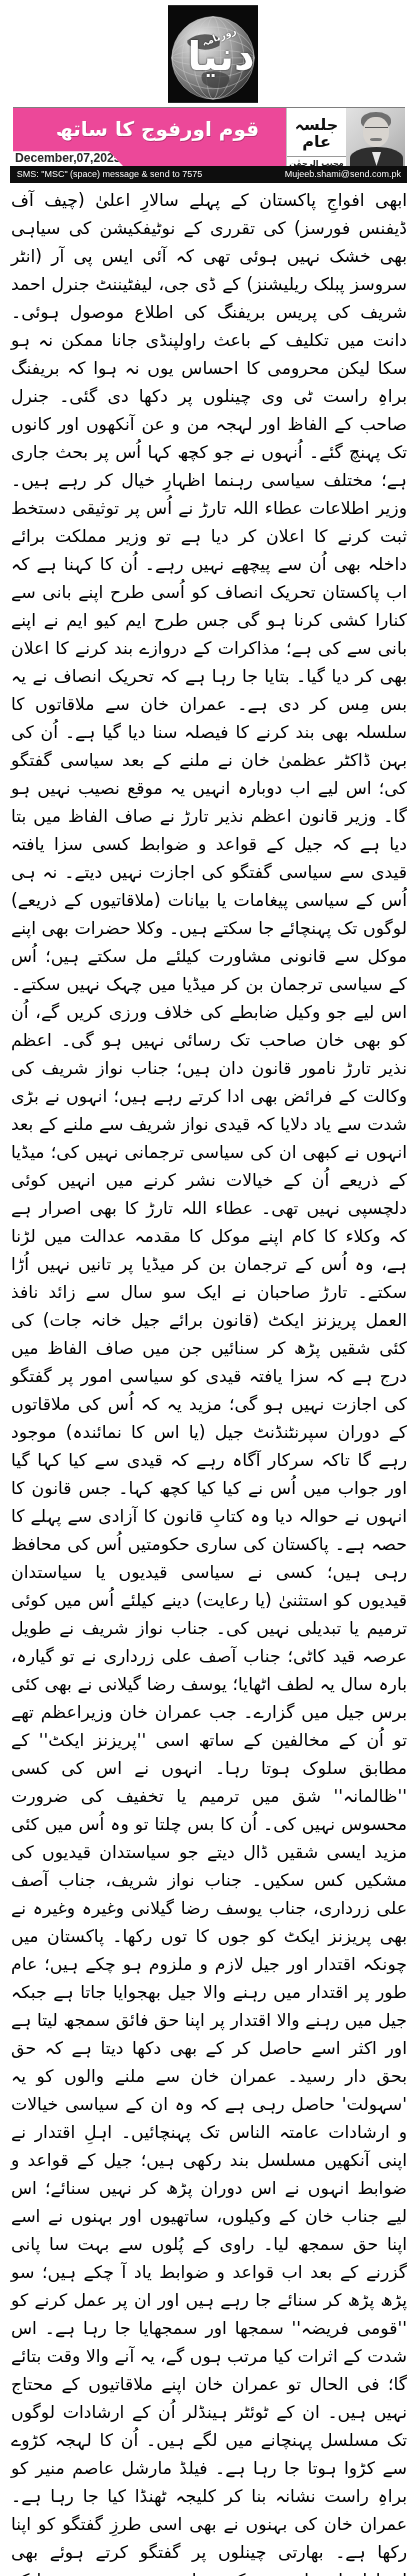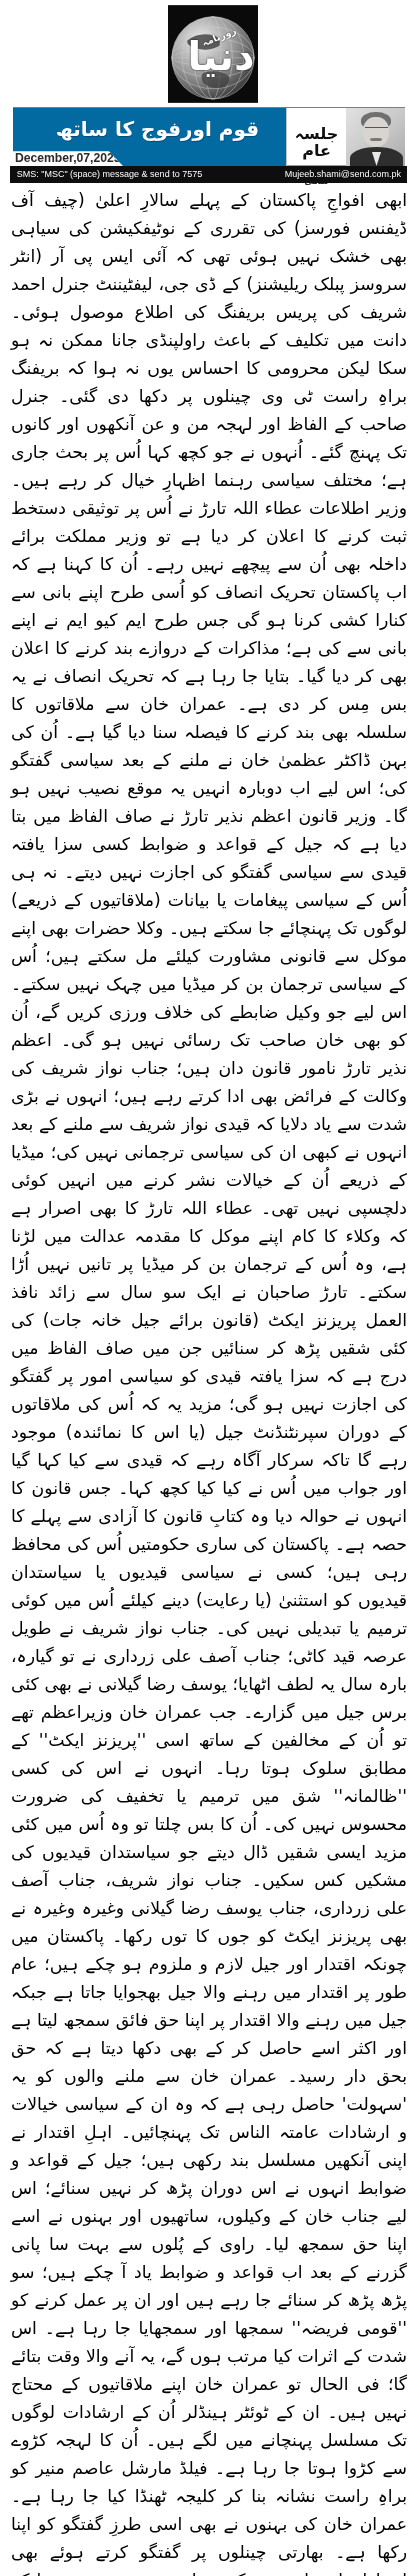--- a/index.html
+++ b/index.html
@@ -9,33 +9,33 @@
   
   .masthead{position:absolute;top:5.1px;left:168px;width:90px;height:98px;}
   .masthead svg{display:block;}
   .paper-type{position:absolute;top:26px;left:33px;color:#ffffff;font-size:9.6px;font-weight:bold;
               transform:rotate(-22deg);letter-spacing:0.6px;text-shadow:0 0 1.3px #000;}
   .paper-name{position:absolute;top:31px;left:0;width:106px;text-align:center;color:#ffffff;
               font-size:40px;font-weight:bold;line-height:1;text-shadow:0 0 1.9px #000;}
 
   
   .header-band{position:absolute;top:107px;left:13px;width:392px;height:58px;
-               background:#0369a1;border-top:0.6px solid #7e7e7e;}
+               background:#ec4899;border-top:0.6px solid #7e7e7e;}
   .column-title{position:absolute;top:9px;left:6.4px;width:276px;text-align:center;
                 color:#ffffff;font-size:20px;font-weight:bold;direction:rtl;
                 text-shadow:0.6px 0.6px 0.6px rgba(0,0,0,.25);}
   .date-badge{position:absolute;left:0;bottom:0;width:112px;height:14.8px;background:#ffffff;
               clip-path:polygon(0 0,96px 0,110px 100%,0 100%);
               font-family:"Liberation Sans",sans-serif;font-size:12.2px;font-weight:bold;
               color:#2b2b2b;line-height:14.8px;padding-left:1.9px;box-sizing:border-box;}
 
   
   .author-box{position:absolute;top:0;right:59px;width:60px;height:58px;background:#ffffff;
               border-left:0.6px solid #c4c4c4;box-sizing:border-box;text-align:center;direction:rtl;}
-  .column-logo{margin-top:18px;font-size:16px;font-weight:bold;color:#111;line-height:1.05;}
+  .column-logo{margin-top:9px;font-size:16px;font-weight:bold;color:#111;line-height:1.05;}
   .author-name{margin-top:5.1px;border-top:0.6px solid #9a9a9a;padding-top:2.6px;font-size:8px;
                font-weight:bold;color:#222;}
   .author-photo{position:absolute;top:0;right:0;width:59px;height:58px;overflow:hidden;
                 background:linear-gradient(135deg,#e2e2e2 0%,#c7c7c7 55%,#a8a8a8 100%);}
   .ph-hair{position:absolute;top:3.9px;left:15.4px;width:29.5px;height:16.7px;border-radius:50% 50% 40% 40%;
            background:#6f6f6f;}
   .ph-face{position:absolute;top:9px;left:17.3px;width:26px;height:29.5px;border-radius:45% 45% 48% 48%;
            background:#d8d4cf;}
   .ph-glasses{position:absolute;top:19px;left:18.6px;width:23px;height:5.8px;
               border-top:1.3px solid #555;}

